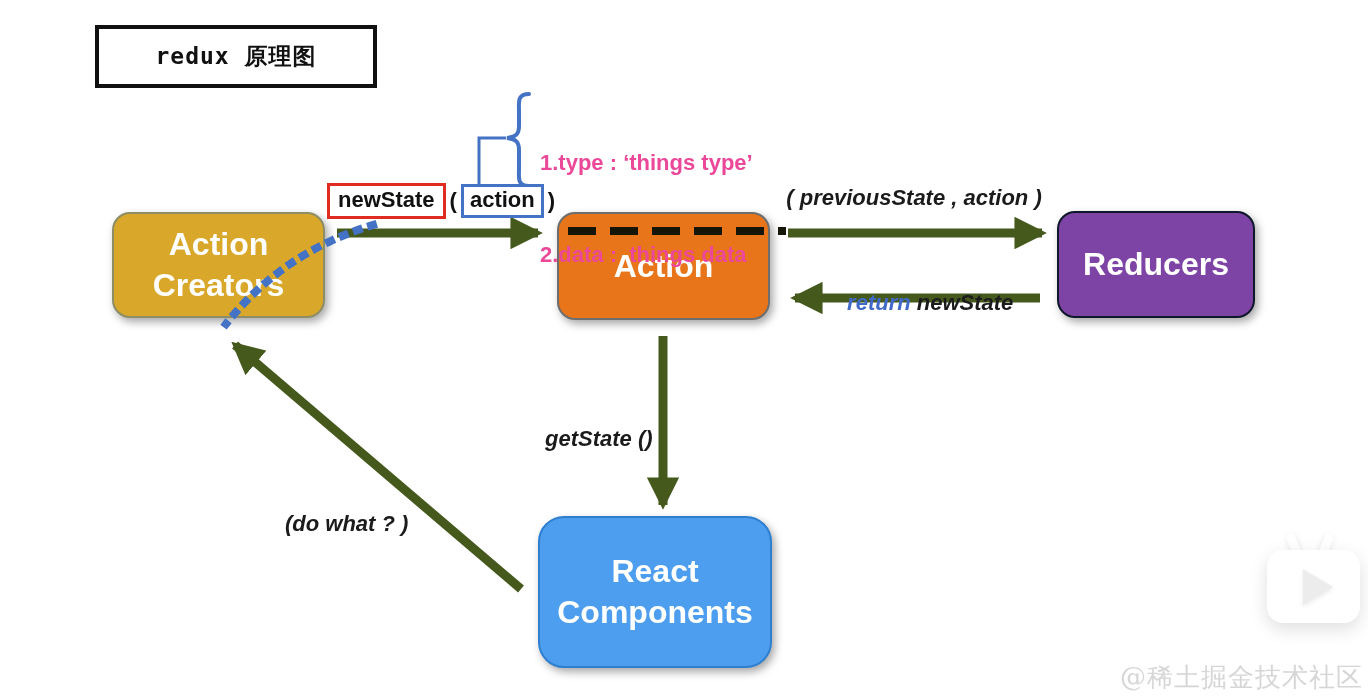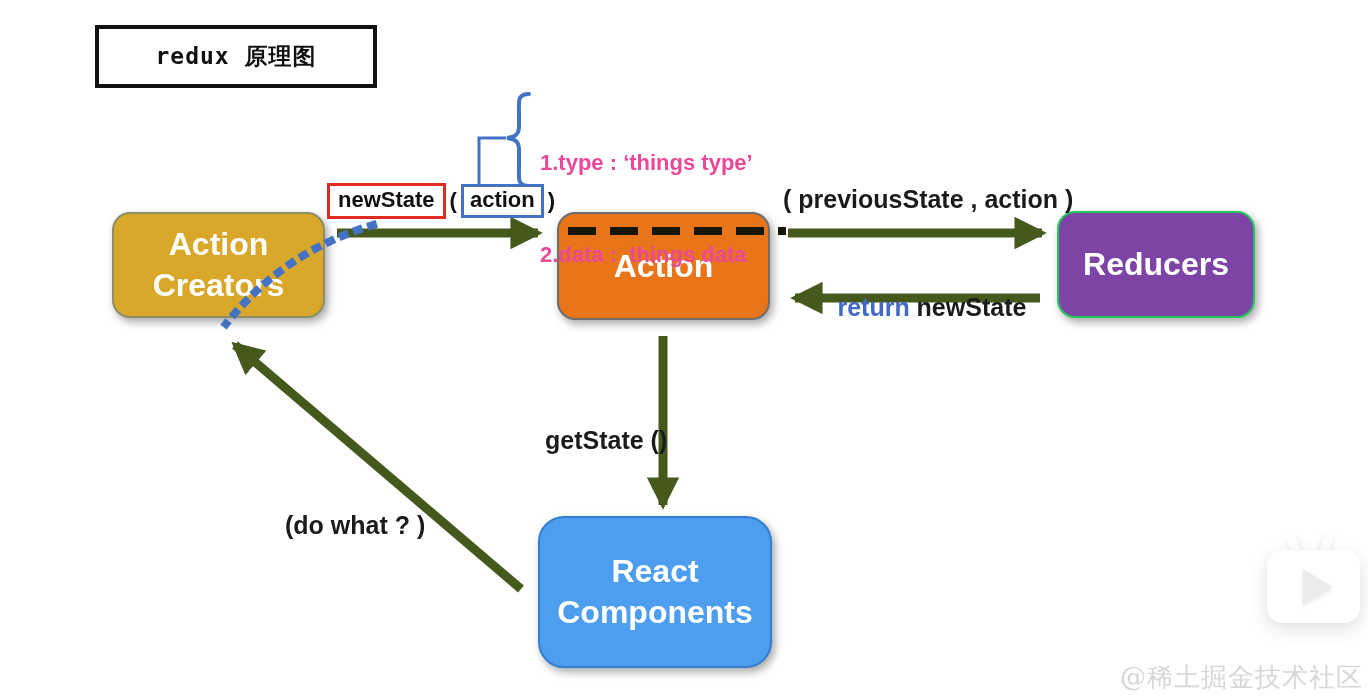--- a/index.html
+++ b/index.html
@@ -16,36 +16,36 @@
 
   
   .node{
     position:absolute;border-radius:18px;display:flex;flex-direction:column;
     align-items:center;justify-content:center;color:#fff;font-weight:bold;
     font-size:32px;line-height:1.28;text-align:center;
     box-shadow:3px 4px 8px rgba(0,0,0,0.35);box-sizing:border-box;
   }
   .node-action{left:112px;top:212px;width:213px;height:106px;background:#d9a82a;border:2px solid #8d8d66;}
   .node-store{left:557px;top:212px;width:213px;height:108px;background:#e8751a;border:2px solid #6e6e6e;}
-  .node-reducers{left:1057px;top:211px;width:198px;height:107px;background:#7d44a5;border:2px solid #22c55e;}
+  .node-reducers{left:1057px;top:211px;width:198px;height:107px;background:#7d44a5;border:2px solid #0f172a;}
   .node-react{left:538px;top:516px;width:234px;height:152px;background:#4d9eef;border:2px solid #2f7fd0;border-radius:26px;}
 
   
   .anno{position:absolute;left:540px;top:98px;font-weight:bold;font-size:22px;color:#ec4899;white-space:pre;}
   .anno .anno-line{margin-bottom:14px;}
 
   
   .dispatch-row{position:absolute;left:327px;top:183px;display:flex;align-items:center;
     font-weight:bold;font-size:22px;color:#111;}
   .kw-box{border:3px solid #e02b20;padding:1px 8px 3px 8px;background:#fff;}
   .action-box{border:3px solid #4472c4;padding:0px 6px 2px 6px;background:#fff;}
   .paren{padding:0 4px;}
 
   
-  .lbl{position:absolute;font-weight:bold;font-size:25px;color:#1b1b1b;white-space:pre;}
+  .lbl{position:absolute;font-weight:bold;font-size:22px;color:#1b1b1b;white-space:pre;font-style:italic;}
   .lbl-prev{left:783px;top:185px;width:262px;text-align:center;}
   .lbl-return{left:788px;top:264px;width:260px;text-align:center;}
   .lbl-return .ret-kw{color:#4169c8;}
   .lbl-getstate{left:545px;top:426px;}
   .lbl-dowhat{left:285px;top:511px;}
 
   
   svg.overlay{position:absolute;left:0;top:0;pointer-events:none;}
 
   

